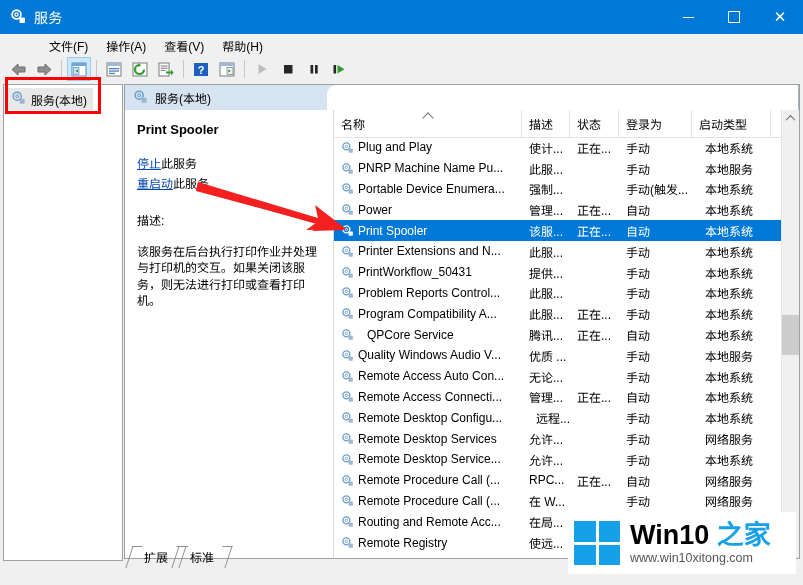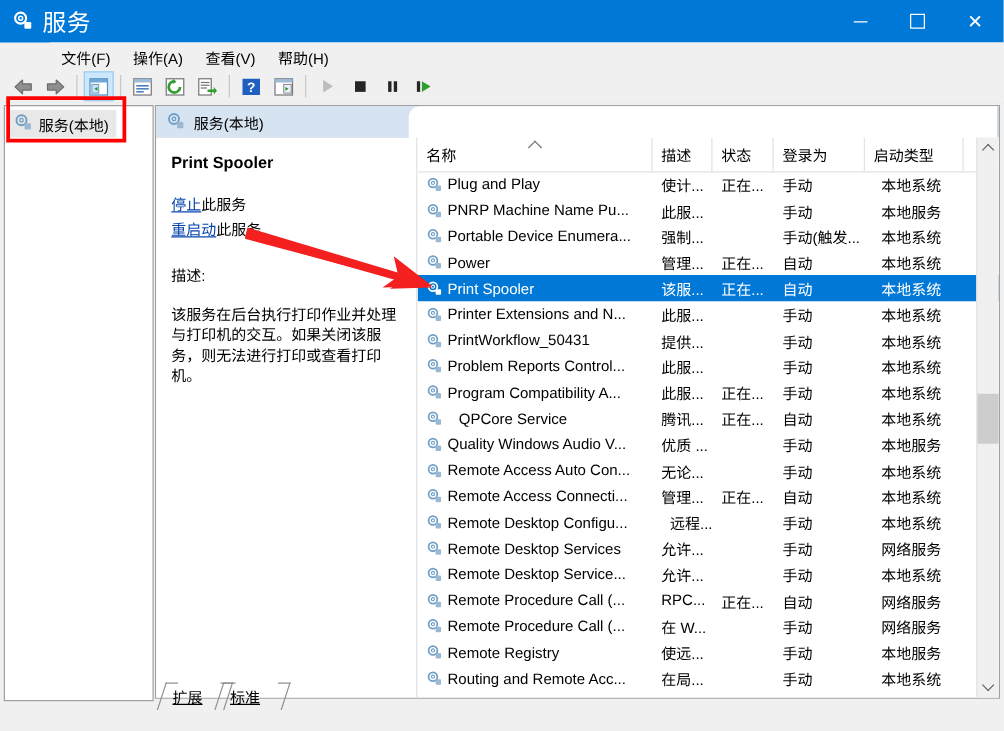--- a/index.html
+++ b/index.html
@@ -11,21 +11,21 @@
     -webkit-font-smoothing:none;
   }
   #app{position:relative;width:803px;height:585px;background:#f0f0f0;}
 
   
   .titlebar{
     position:absolute;left:0;top:0;width:803px;height:34px;
     background:#0078d7;display:flex;align-items:center;
   }
   .titlebar .tb-icon{margin-left:10px;margin-right:8px;display:block;}
-  .titlebar .tb-text{color:#fff;font-size:19px;letter-spacing:.3px;}
+  .titlebar .tb-text{color:#fff;font-size:14px;letter-spacing:.3px;}
   .wincontrols{position:absolute;right:0;top:0;height:34px;display:flex;}
   .wc{width:46px;height:34px;display:flex;align-items:center;justify-content:center;color:#fff;}
   .wc .bar{width:11px;height:1px;background:#fff;display:block;}
   .wc .sq{width:10px;height:10px;border:1px solid #fff;display:block;}
   .wc .xs{font-size:15px;line-height:1;font-family:"DejaVu Sans",sans-serif;}
 
   
   .menubar{
     position:absolute;left:0;top:34px;width:803px;height:22px;
     background:#f0f0f0;display:flex;align-items:center;
@@ -128,23 +128,22 @@
   .vsb-arrow.up .cv{transform:rotate(45deg) translate(1px,1px);}
   .vsb-arrow.down .cv{transform:rotate(-135deg) translate(1px,1px);}
   .vsb-thumb{position:absolute;left:0;width:17px;background:#cdcdcd;}
 
   
   .tabstrip{
     position:absolute;left:124px;top:464px;width:676px;height:22px;
   }
   .tabitem{
     position:absolute;top:0;height:21px;font-size:12px;
-    display:flex;align-items:center;
+    display:flex;align-items:center;justify-content:center;
     color:#000;
-    text-decoration:underline;
   }
   .tabitem .slant-l,.tabitem .slant-r{position:absolute;top:0;width:9px;height:21px;}
   .tabitem .slant-l{left:-9px;border-left:1px solid #909090;transform:skewX(-18deg);border-top:1px solid #909090;}
   .tabitem .slant-r{right:-9px;border-right:1px solid #909090;transform:skewX(-18deg);border-top:1px solid #909090;}
 
   
   .watermark{
     position:absolute;left:568px;top:512px;width:228px;height:62px;
     background:#fff;display:flex;align-items:center;padding-left:6px;box-sizing:border-box;z-index:30;
   }
@@ -596,40 +595,40 @@
                 <div class="cell" style="width: 79px;">手动</div>
                 <div class="cell" style="width: 73px;">网络服务</div>
               </div>
               <div class="lv-row">
                 <div class="cell cell-name" style="width: 188px;">
                   <svg class="svcicon" width="13" height="13" viewBox="0 0 16 16">
                     <circle cx="6.6" cy="6.6" r="4.3" fill="none" stroke="#6f9ec6" stroke-width="1.7"></circle>
                     <circle cx="6.6" cy="6.6" r="1.5" fill="none" stroke="#6f9ec6" stroke-width="1.1"></circle>
                     <rect x="9.2" y="9.2" width="5.4" height="5.4" rx="1" fill="#9bb8d2"></rect>
                   </svg>
+                  <span>Routing and Remote Acc...</span>
+                </div>
+                <div class="cell" style="width: 48px;">在局...</div>
+                <div class="cell" style="width: 49px;"></div>
+                <div class="cell" style="width: 79px;">手动</div>
+                <div class="cell" style="width: 73px;">本地系统</div>
+              </div>
+              <div class="lv-row">
+                <div class="cell cell-name" style="width: 188px;">
+                  <svg class="svcicon" width="13" height="13" viewBox="0 0 16 16">
+                    <circle cx="6.6" cy="6.6" r="4.3" fill="none" stroke="#6f9ec6" stroke-width="1.7"></circle>
+                    <circle cx="6.6" cy="6.6" r="1.5" fill="none" stroke="#6f9ec6" stroke-width="1.1"></circle>
+                    <rect x="9.2" y="9.2" width="5.4" height="5.4" rx="1" fill="#9bb8d2"></rect>
+                  </svg>
                   <span>Remote Registry</span>
                 </div>
                 <div class="cell" style="width: 48px;">使远...</div>
                 <div class="cell" style="width: 49px;"></div>
                 <div class="cell" style="width: 79px;">手动</div>
                 <div class="cell" style="width: 73px;">本地服务</div>
-              </div>
-              <div class="lv-row">
-                <div class="cell cell-name" style="width: 188px;">
-                  <svg class="svcicon" width="13" height="13" viewBox="0 0 16 16">
-                    <circle cx="6.6" cy="6.6" r="4.3" fill="none" stroke="#6f9ec6" stroke-width="1.7"></circle>
-                    <circle cx="6.6" cy="6.6" r="1.5" fill="none" stroke="#6f9ec6" stroke-width="1.1"></circle>
-                    <rect x="9.2" y="9.2" width="5.4" height="5.4" rx="1" fill="#9bb8d2"></rect>
-                  </svg>
-                  <span>Routing and Remote Acc...</span>
-                </div>
-                <div class="cell" style="width: 48px;">在局...</div>
-                <div class="cell" style="width: 49px;"></div>
-                <div class="cell" style="width: 79px;">手动</div>
-                <div class="cell" style="width: 73px;">本地系统</div>
               </div>
             </div>
 
           <div class="vsb">
             <div class="vsb-arrow up">
                 <span class="cv"></span>
               </div>
             <div class="vsb-thumb" style="top:205px;height:40px;"></div>
             <div class="vsb-arrow down" style="position:absolute;bottom:0;left:0;">
                 <span class="cv"></span>
@@ -655,14 +654,26 @@
 
   </div>
 
   <div class="annot-box"></div>
 
   <svg class="redarrow" width="160" height="55" viewBox="0 0 160 55">
     <path d="M2 2 L122 38 L119 25 L150 49 L110 50 L120 43 L0 11 Z" fill="#f42020"></path>
     <path d="M2 3 L126 43 L150 50 L116 51 L124 45 L0 10 Z" fill="#f42020"></path>
   </svg>
 
+  <div class="watermark">
+    <div class="wm-logo">
+      <i></i>
+        <i></i>
+        <i></i>
+        <i></i>
+    </div>
+    <div class="wm-right">
+      <div class="wm-title"><span>Win10</span> <span class="cn">之家</span></div>
+      <div class="wm-url">www.win10xitong.com</div>
+    </div>
+  </div>
 
 </div>
 
 </body></html>

